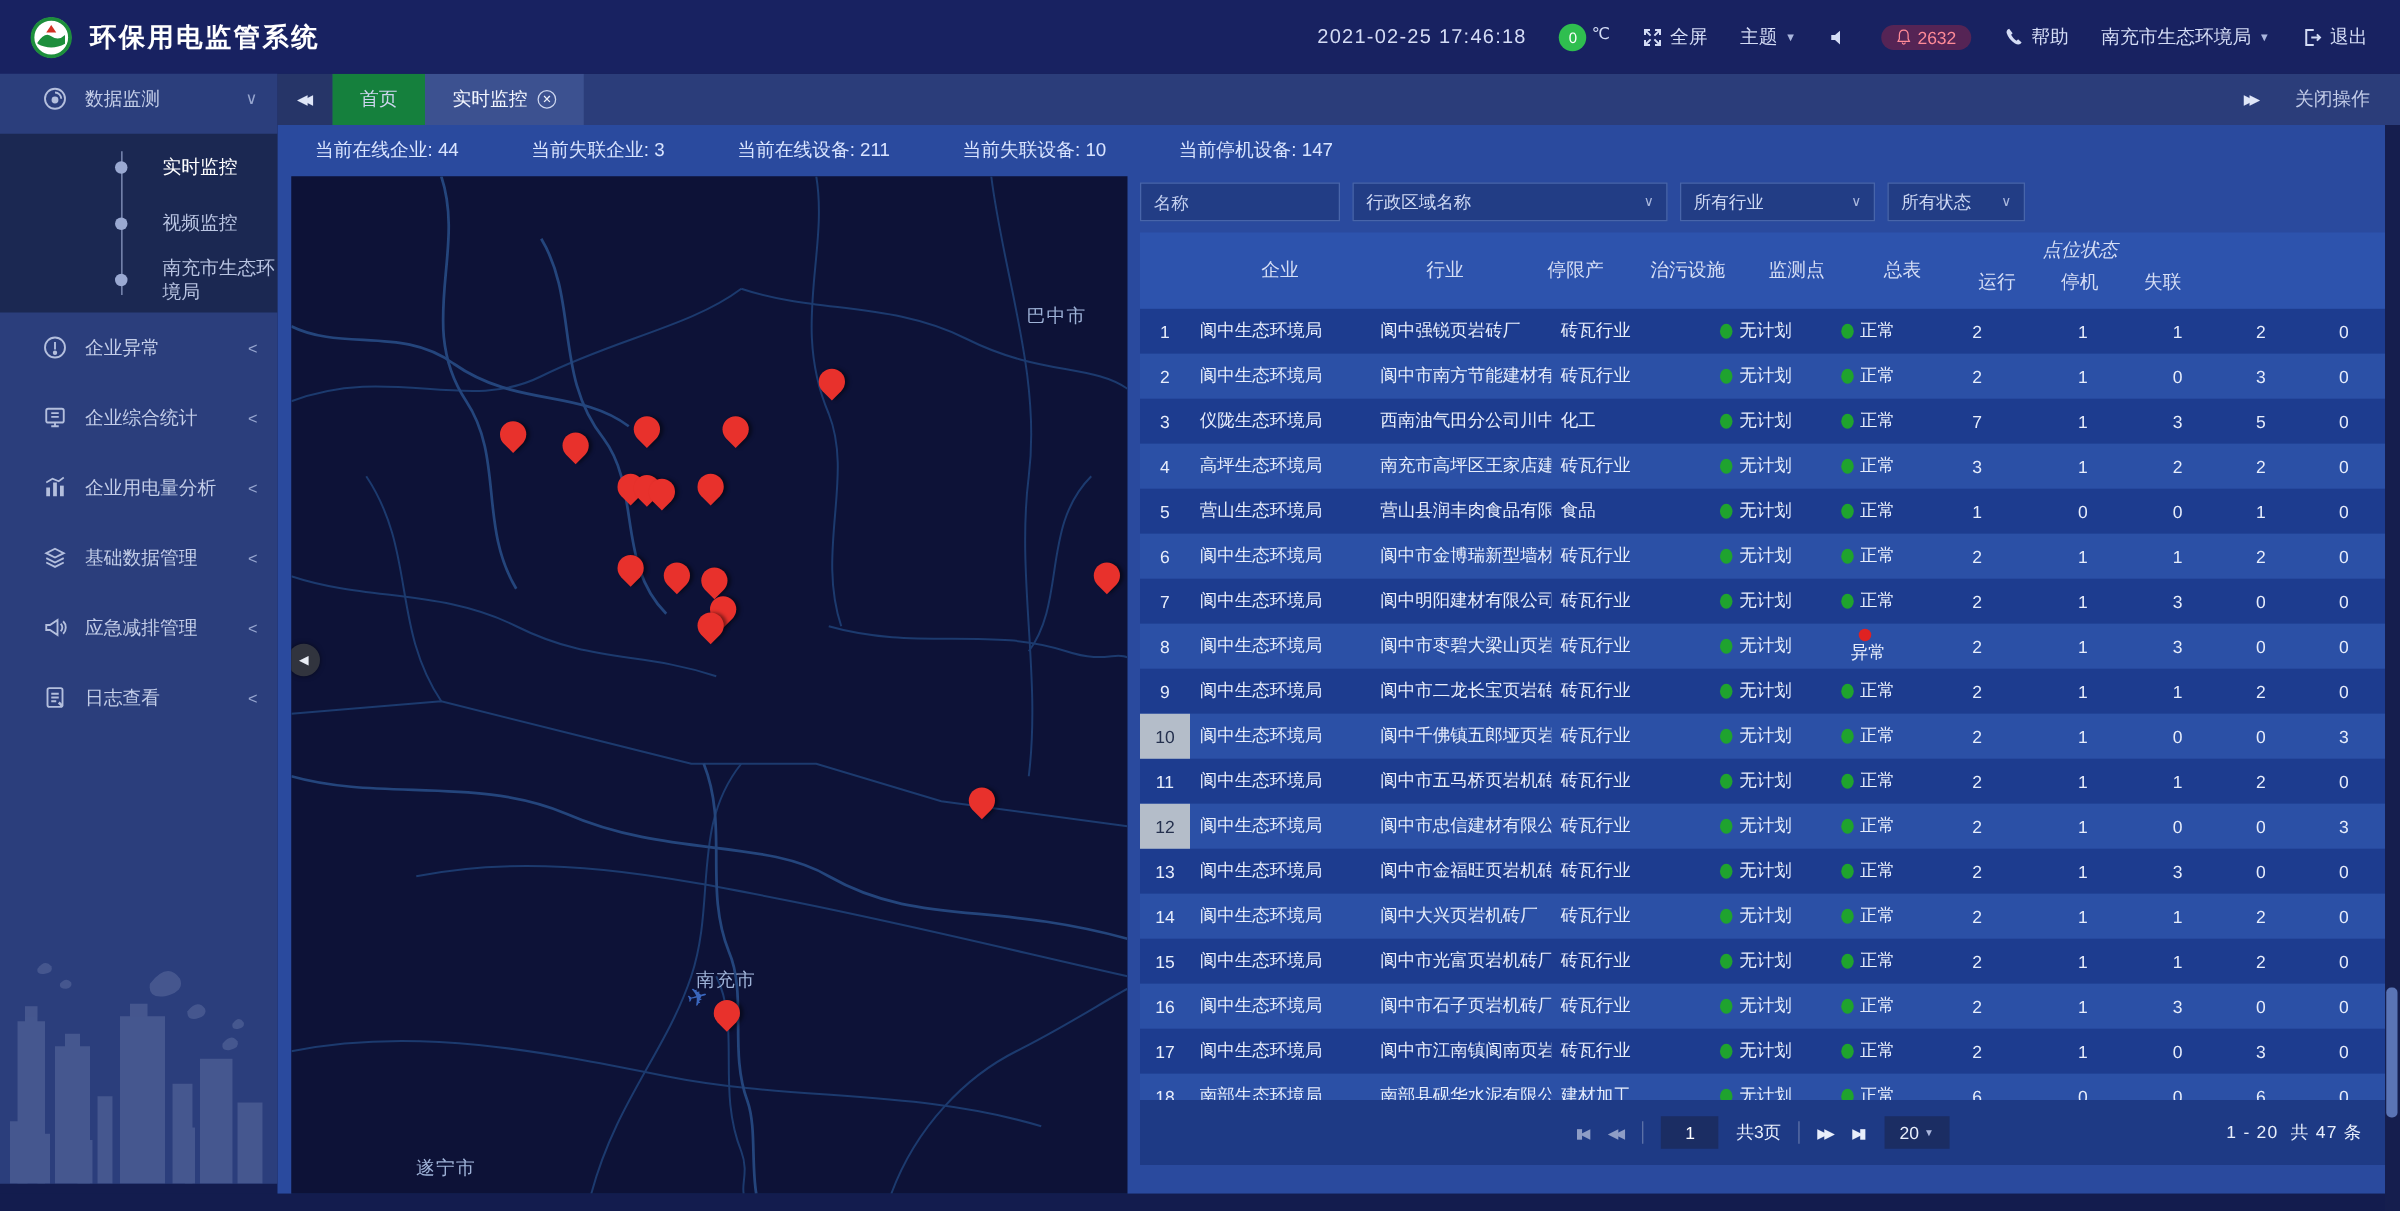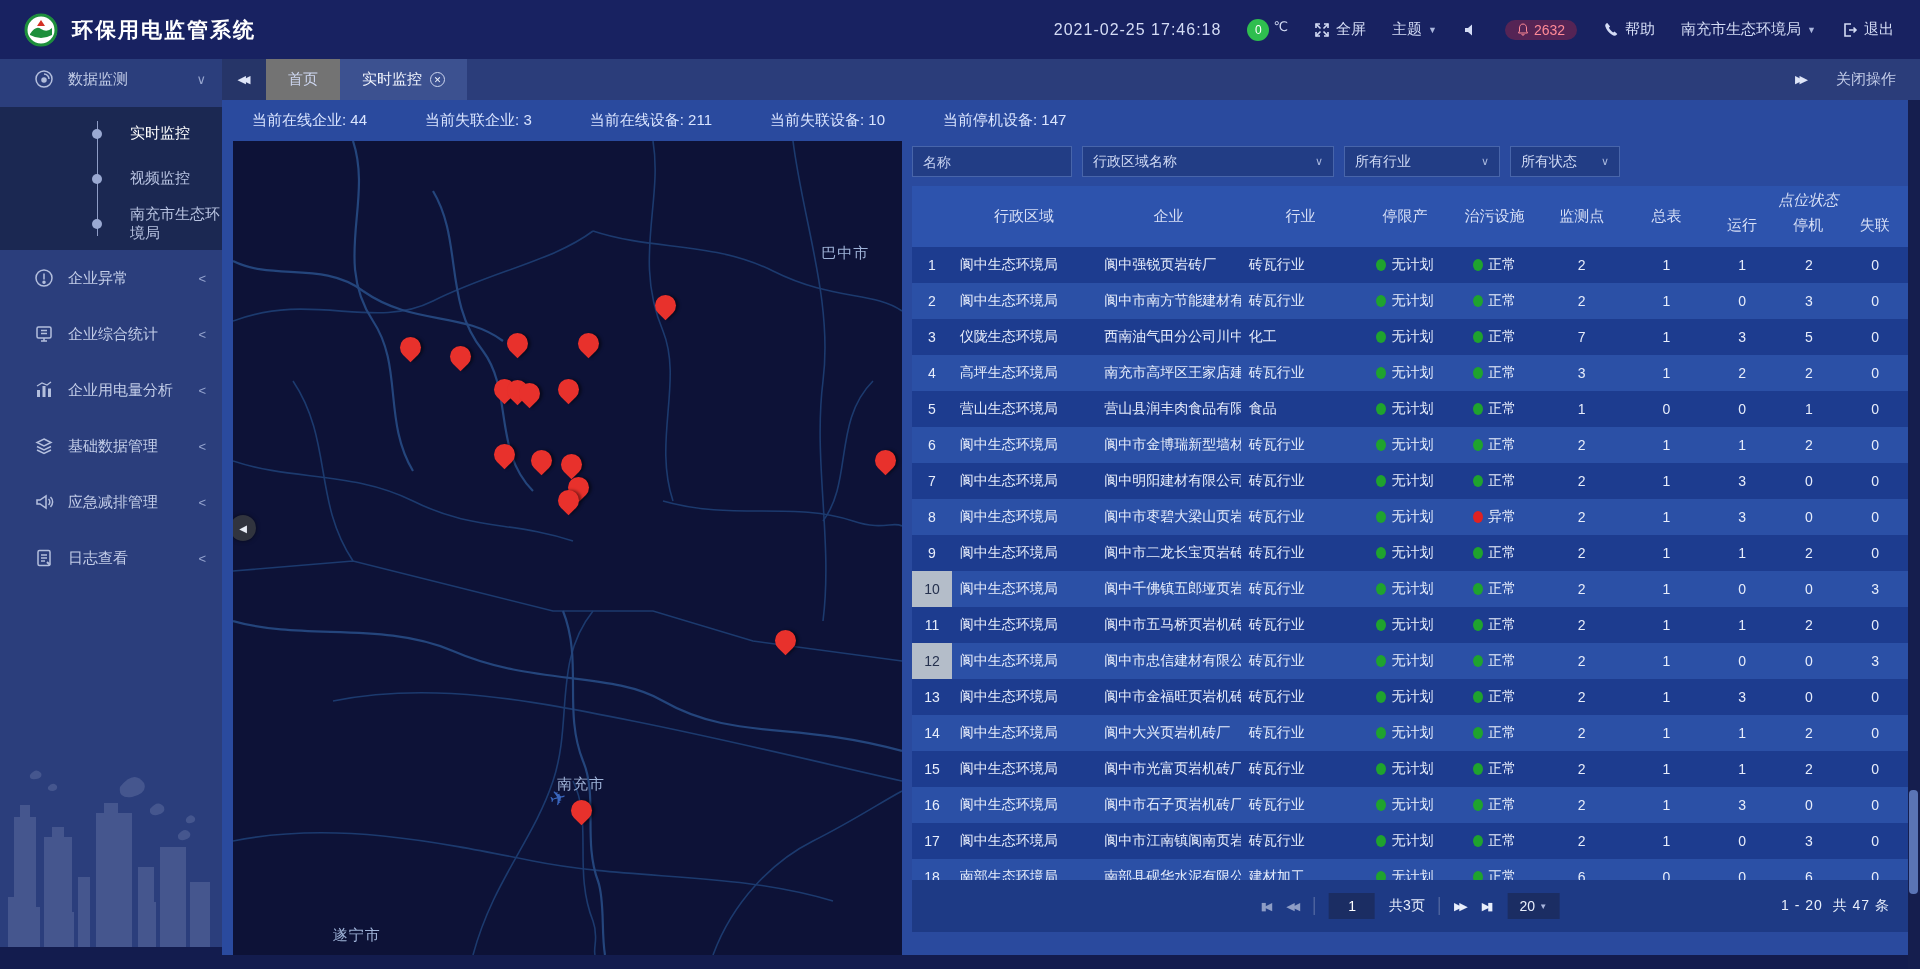--- a/index.html
+++ b/index.html
@@ -40,21 +40,21 @@
     background:#9aa9d2; }
   .sub-item.active { color:#ffffff; }
   .skyline { position:absolute; left:0; bottom:0; width:222px; height:200px; opacity:0.16; }
 
   
   .tabbar { position:absolute; left:222px; top:59px; width:1698px; height:41px; background:#2b3d7a;
     display:flex; align-items:stretch; color:#cdd6ef; z-index:25; }
   .tab-collapse { width:44px; display:flex; align-items:center; justify-content:center;
     background:#263568; cursor:pointer; font-size:11px; letter-spacing:-4px; padding-right:4px; color:#dfe6f8; }
   .tab { padding:0 22px; display:flex; align-items:center; gap:8px; font-size:15px; cursor:pointer; }
-  .tab.home { background:#737373; }
+  .tab.home { background:#15803d; }
   .tab.active { background:#3c5190; color:#f2f5fd; }
   .tab-close { width:15px; height:15px; border:1px solid #cdd6ef; border-radius:50%;
     font-size:9px; display:flex; align-items:center; justify-content:center; }
   .tab-right { margin-left:auto; display:flex; align-items:center; gap:28px; padding-right:24px; }
   .dbl-arrow { font-size:11px; letter-spacing:-4px; padding-right:4px; color:#dfe6f8; cursor:pointer; }
   .close-ops { font-size:15px; color:#c3cce8; cursor:pointer; }
 
   
   .content { position:absolute; left:222px; top:100px; width:1698px; height:855px; background:#2a4a9e; }
   .statsbar { position:absolute; left:0; top:0; width:100%; height:41px; display:flex; align-items:center;
@@ -381,21 +381,20 @@
       </div>
       <div class="f-select f-status">
         <span>所有状态</span>
         <span class="sel-caret">∨</span>
       </div>
     </div>
 
     <div class="tablewrap">
       <div class="thead" id="thead">
           <div class="th" style="width: 4%;"></div>
-          <div class="th" style="width: 14.5%;">行政区域</div>
           <div class="th" style="width: 14.5%;">企业</div>
           <div class="th" style="width: 12%;">行业</div>
           <div class="th" style="width: 9%;">停限产</div>
           <div class="th" style="width: 9%;">治污设施</div>
           <div class="th" style="width: 8.5%;">监测点</div>
           <div class="th" style="width: 8.5%;">总表</div>
           <div class="th-group" style="width: 20%;">
             <div class="g-label">点位状态</div>
             <div class="g-subs">
               <div class="th">运行</div>
@@ -540,21 +539,21 @@
           </div>
           <div class="trow">
             <div class="td center num-cell" style="width: 4%;">8</div>
             <div class="td left" style="width: 14.5%; padding-left: 8px;">阆中生态环境局</div>
             <div class="td left" style="width: 14.5%; padding-left: 8px;">阆中市枣碧大梁山页岩</div>
             <div class="td left" style="width: 12%; padding-left: 8px;">砖瓦行业</div>
             <div class="td center" style="width: 9%;">
               <span class="sdot" style="background: rgb(31, 163, 46);"></span>
               <span>无计划</span>
             </div>
-            <div class="td center" style="width: 9%;">
+            <div class="td center" style="width: 9%; flex-direction: column;">
               <span class="sdot" style="background: rgb(224, 34, 34);"></span>
               <span>异常</span>
             </div>
             <div class="td center" style="width: 8.5%;">2</div>
             <div class="td center" style="width: 8.5%;">1</div>
             <div class="td center" style="width: 6.7%;">3</div>
             <div class="td center" style="width: 6.7%;">0</div>
             <div class="td center" style="width: 6.6%;">0</div>
           </div>
           <div class="trow">

